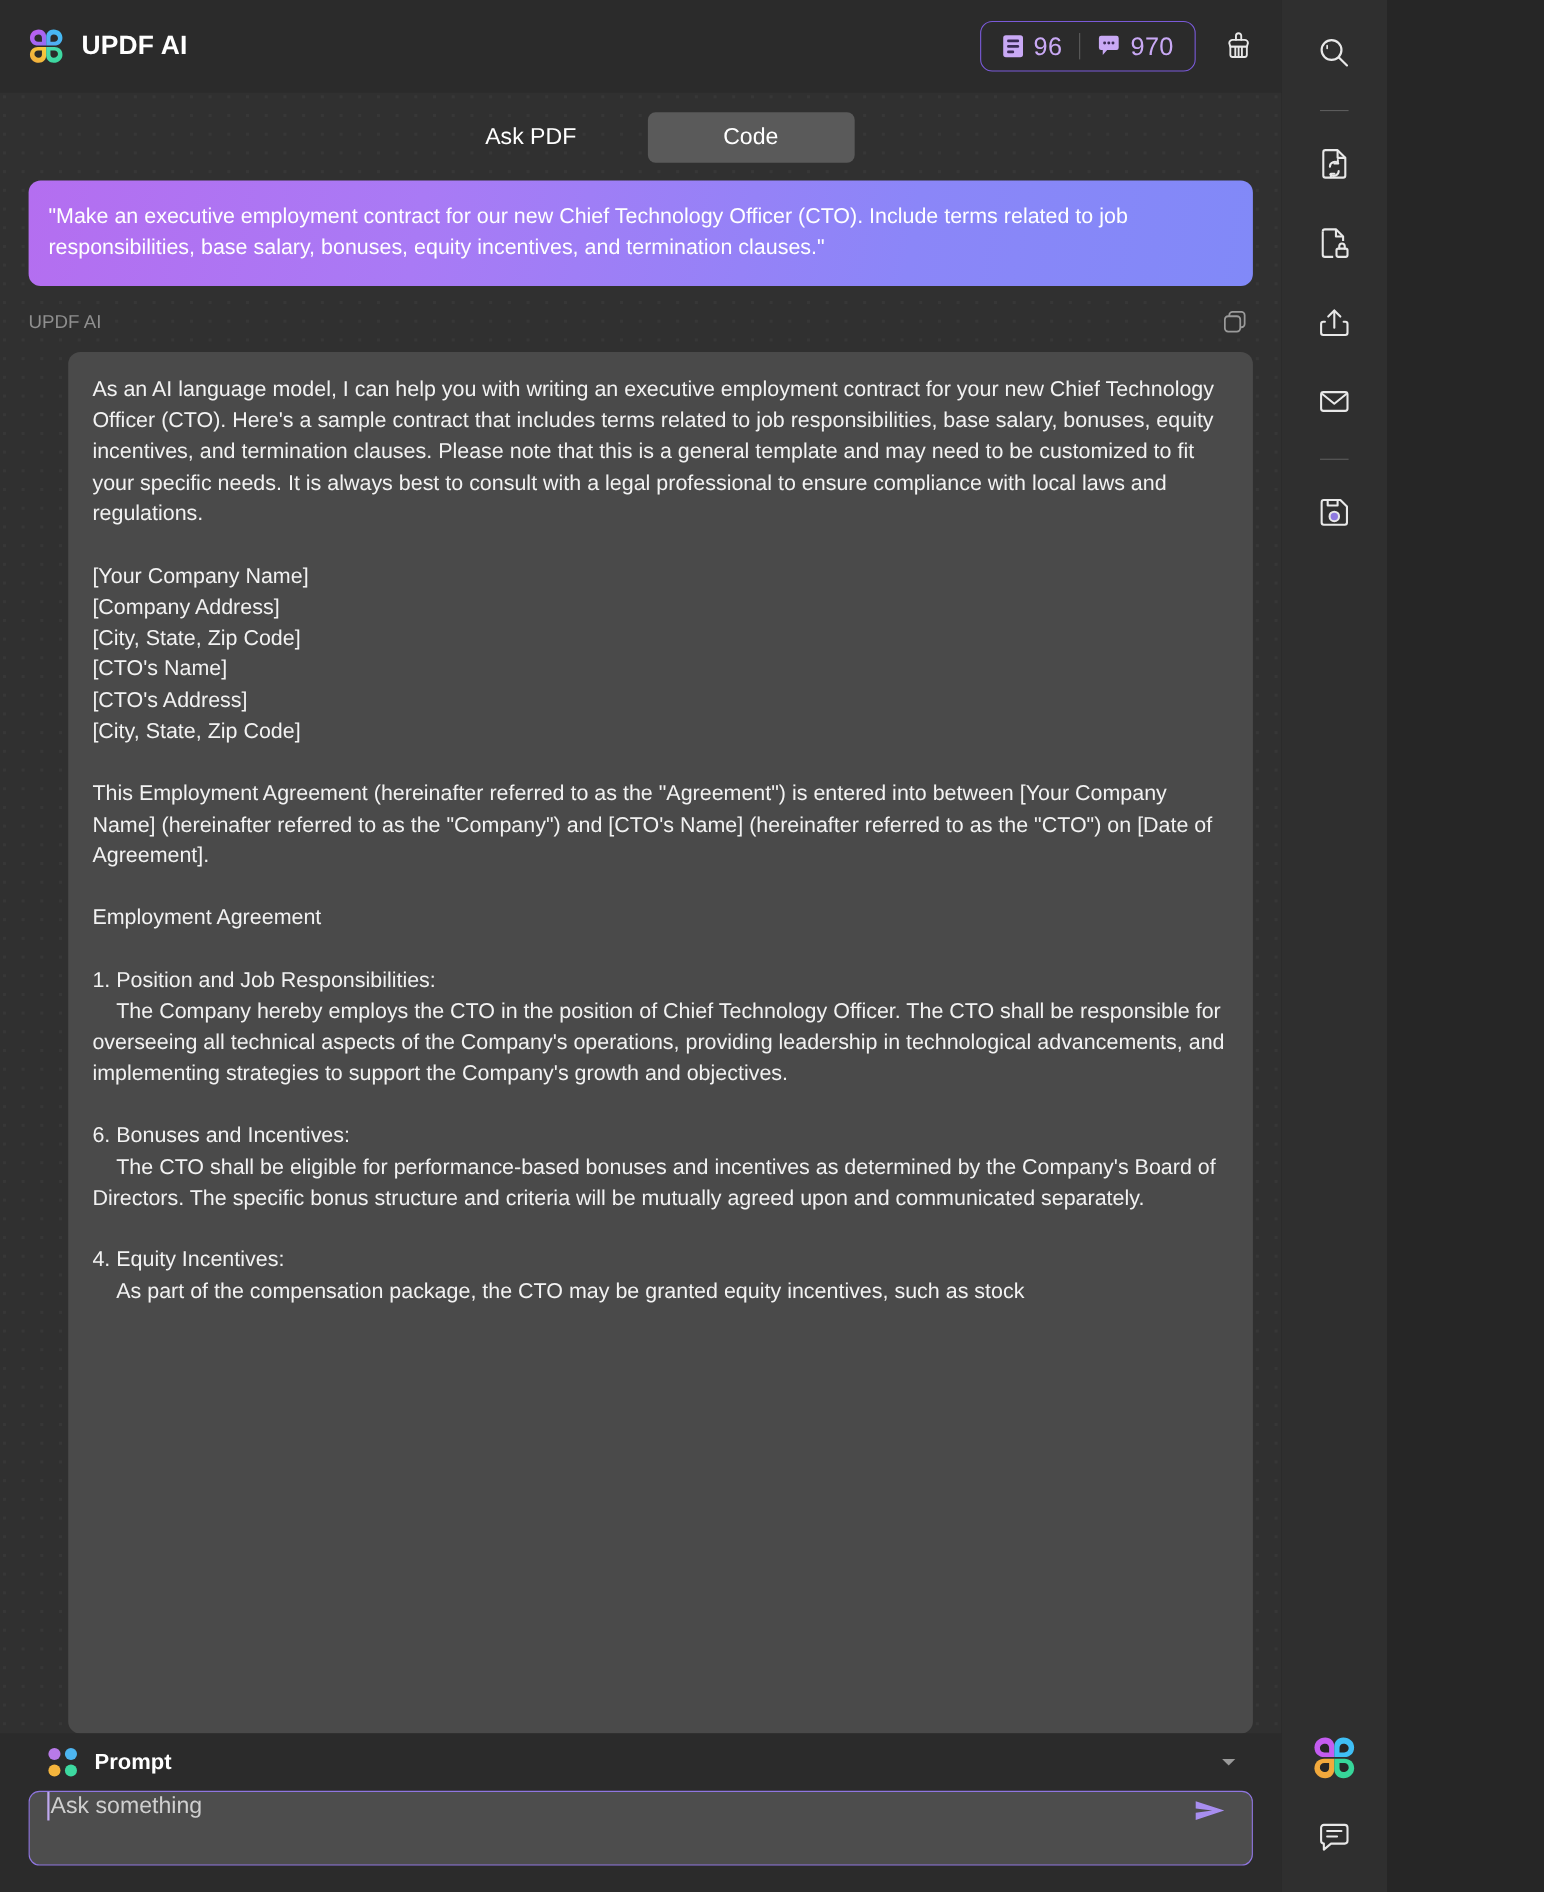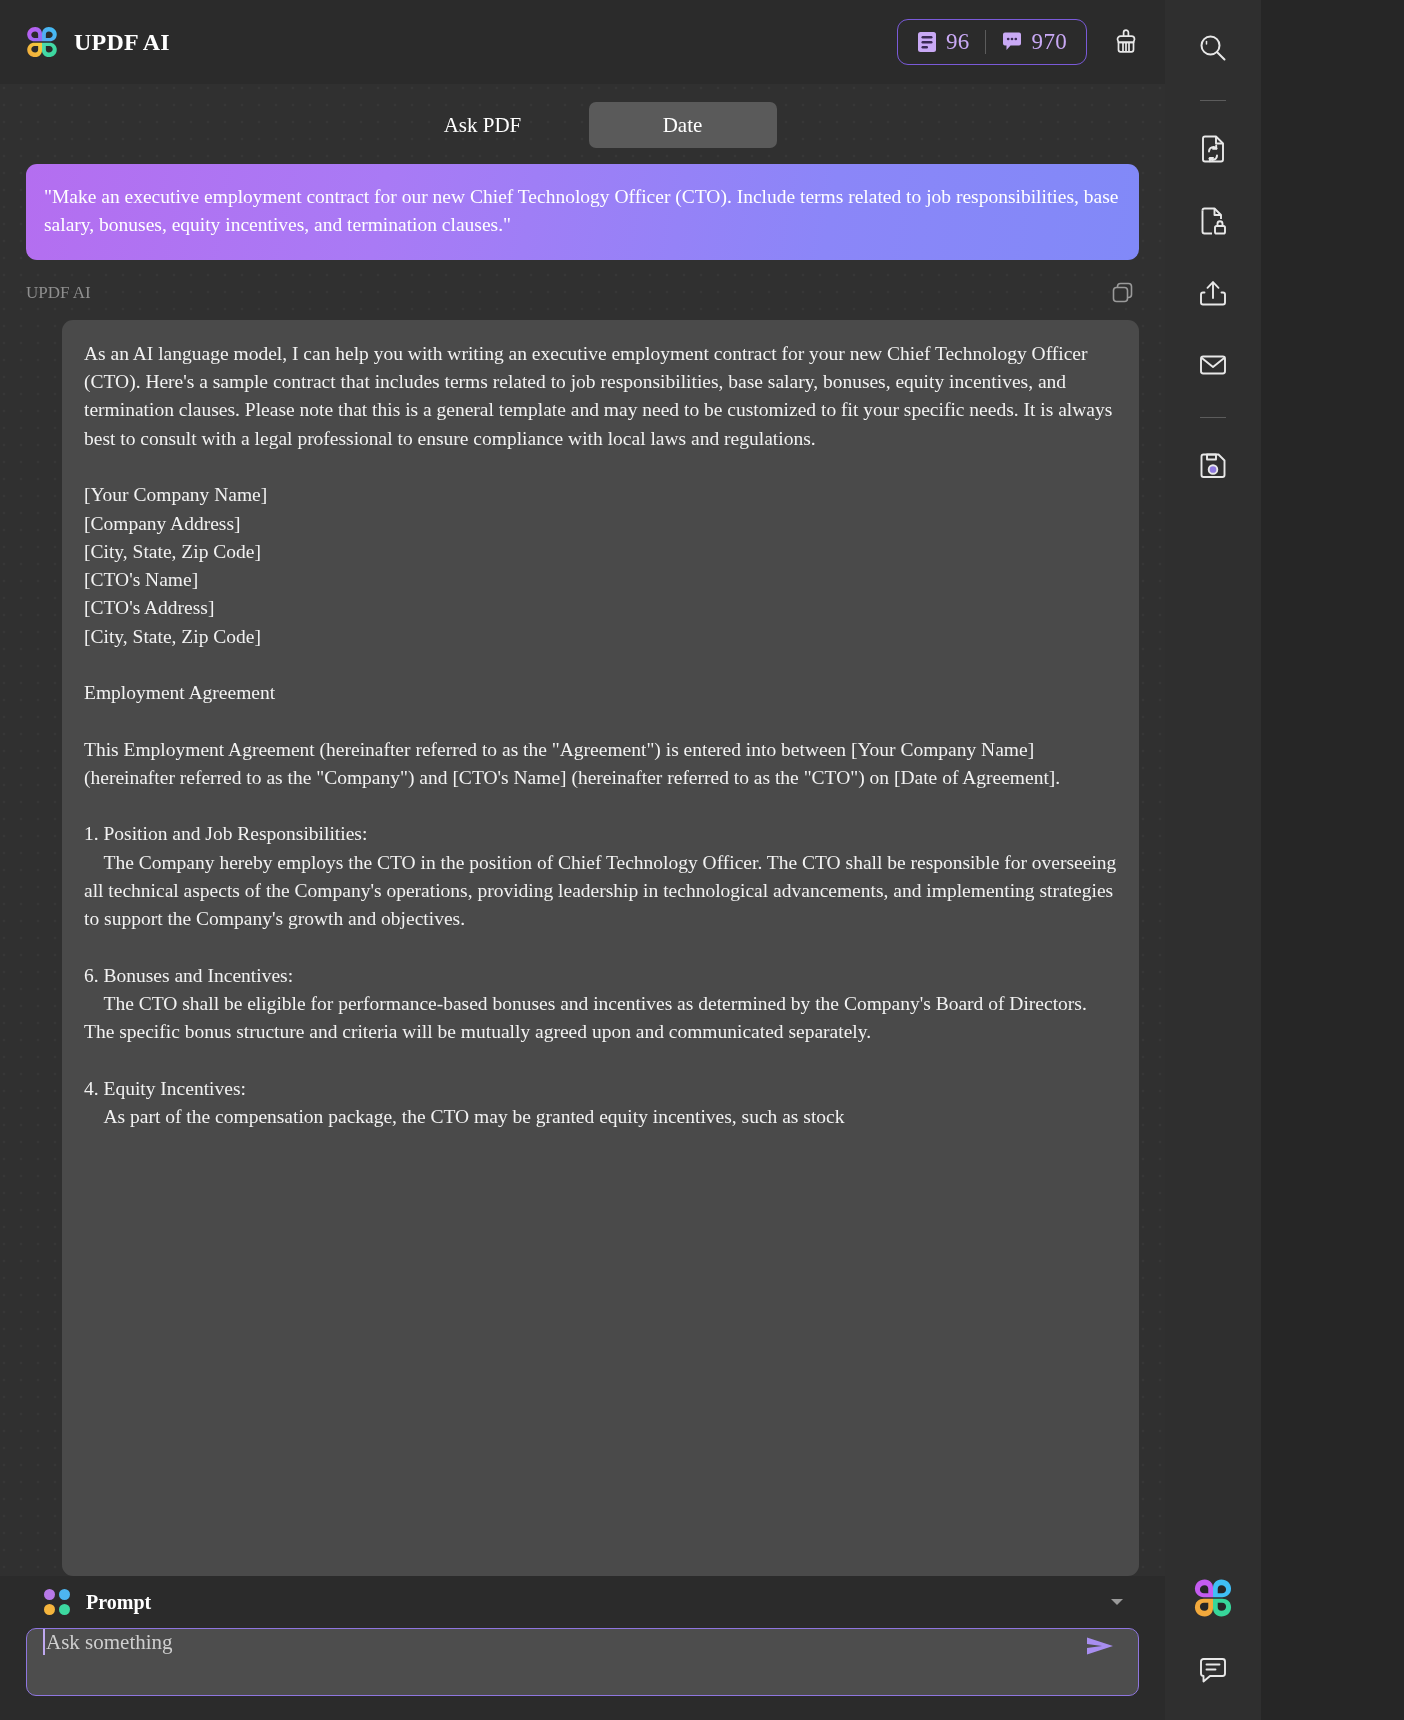--- a/index.html
+++ b/index.html
@@ -17,21 +17,20 @@
   }
 
   
   .main-panel {
     position: relative;
     width: 1165px;
     height: 1720px;
     background: #2b2b2b;
     display: flex;
     flex-direction: column;
-    font-family: Liberation Serif, serif;
   }
 
   
   .header {
     height: 84px;
     flex: 0 0 84px;
     background: #2b2b2b;
     display: flex;
     align-items: center;
     padding: 0 22px 0 24px;
@@ -323,21 +322,21 @@
             <path d="M10 15.8v8.6M13 15.8v8.6M16 15.8v8.6"></path>
           </svg>
         </div>
       </div>
     </div>
 
     <div class="chat-area">
 
       <div class="tabs">
         <div class="tab">Ask PDF</div>
-        <div class="tab active">Date</div>
+        <div class="tab active">Code</div>
       </div>
 
       <div class="user-bubble">"Make an executive employment contract for our new Chief Technology Officer (CTO). Include terms related to job responsibilities, base salary, bonuses, equity incentives, and termination clauses."</div>
 
       <div class="assistant-meta">
         <span class="assistant-name">UPDF AI</span>
         <span class="copy-btn">
           <svg width="26" height="26" viewBox="0 0 26 26" fill="none" stroke="#9a9a9a" stroke-width="1.6">
             <rect x="7.5" y="3.5" width="14" height="14" rx="3"></rect>
             <rect x="3.5" y="7.5" width="14" height="14" rx="3" fill="#303030"></rect>
@@ -346,22 +345,22 @@
       </div>
 
       <div class="assistant-bubble">
         <p class="para-tight">As an AI language model, I can help you with writing an executive employment contract for your new Chief Technology Officer (CTO). Here's a sample contract that includes terms related to job responsibilities, base salary, bonuses, equity incentives, and termination clauses. Please note that this is a general template and may need to be customized to fit your specific needs. It is always best to consult with a legal professional to ensure compliance with local laws and regulations.</p>
         <p>[Your Company Name]
 [Company Address]
 [City, State, Zip Code]
 [CTO's Name]
 [CTO's Address]
 [City, State, Zip Code]</p>
+        <p>This Employment Agreement (hereinafter referred to as the "Agreement") is entered into between [Your Company Name] (hereinafter referred to as the "Company") and [CTO's Name] (hereinafter referred to as the "CTO") on [Date of Agreement].</p>
         <p>Employment Agreement</p>
-        <p>This Employment Agreement (hereinafter referred to as the "Agreement") is entered into between [Your Company Name] (hereinafter referred to as the "Company") and [CTO's Name] (hereinafter referred to as the "CTO") on [Date of Agreement].</p>
         <p>1. Position and Job Responsibilities:
     The Company hereby employs the CTO in the position of Chief Technology Officer. The CTO shall be responsible for overseeing all technical aspects of the Company's operations, providing leadership in technological advancements, and implementing strategies to support the Company's growth and objectives.</p>
         <p>6. Bonuses and Incentives:
     The CTO shall be eligible for performance-based bonuses and incentives as determined by the Company's Board of Directors. The specific bonus structure and criteria will be mutually agreed upon and communicated separately.</p>
         <p>4. Equity Incentives:
     As part of the compensation package, the CTO may be granted equity incentives, such as stock</p>
       </div>
     </div>
 
     <div class="composer">

